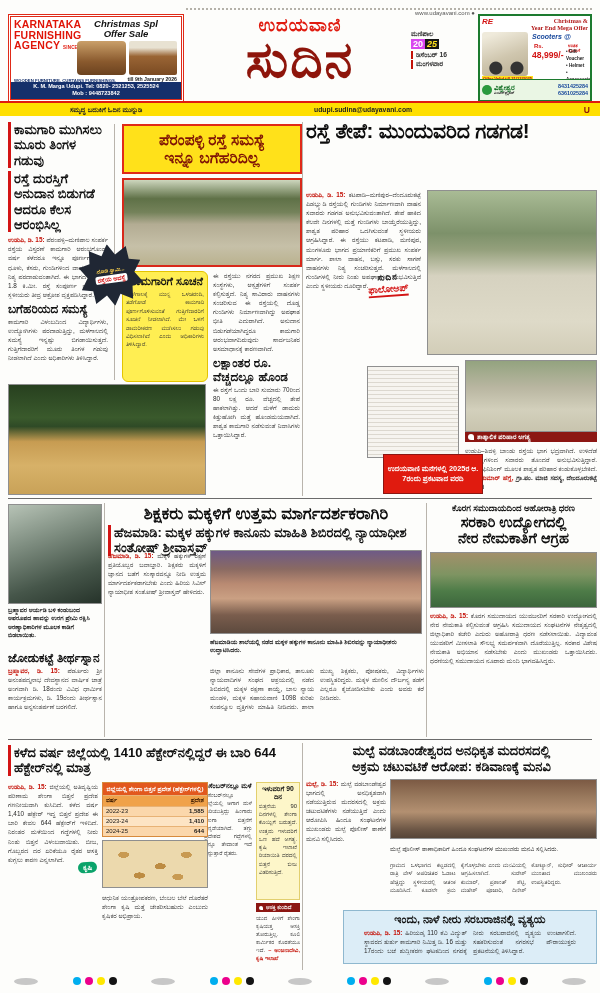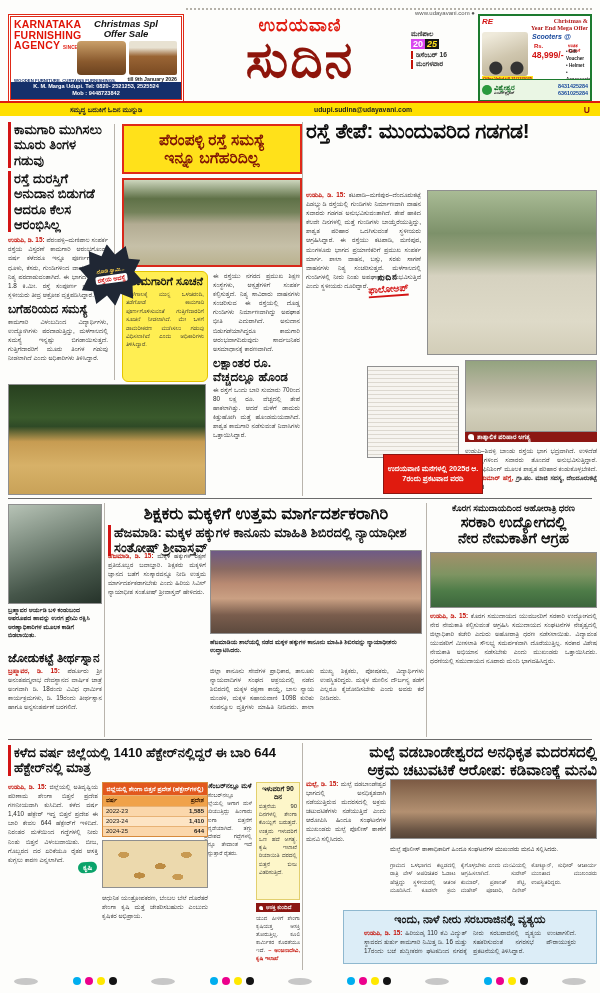--- a/index.html
+++ b/index.html
@@ -376,21 +376,21 @@
     </div>
     <div class="row">
       <span>2024-25</span>
       <span class="v">644</span>
     </div>
   </div>
   <div class="abs photo ph-peanut"></div>
   <div class="abs krishi">ಕೃಷಿ</div>
 
   <div class="abs" style="left:306px;top:743px;width:291px;height:227px;">
-    <div class="s3head" style="text-align:right;font-size:15px;line-height:1.2;">
+    <div class="s3head" style="text-align:center;font-size:13px;line-height:1.2;">
       <span>ಮಲ್ಪೆ ವಡಬಾಂಡೇಶ್ವರದ ಅನಧಿಕೃತ ಮದರಸದಲ್ಲಿ</span><br>
       <span>ಅಕ್ರಮ ಚಟುವಟಿಕೆ ಆರೋಪ: ಕಡಿವಾಣಕ್ಕೆ ಮನವಿ</span>
     </div>
     <div class="kn" style="position:absolute;left:0;top:36px;width:80px;height:191px;">
       <span class="dl">ಮಲ್ಪೆ, ಡಿ. 15:</span>
       <span>ಮಲ್ಪೆ ವಡಬಾಂಡೇಶ್ವರ ಭಾಗದಲ್ಲಿ ಅನಧಿಕೃತವಾಗಿ ನಡೆಯುತ್ತಿರುವ ಮದರಸದಲ್ಲಿ ಅಕ್ರಮ ಚಟುವಟಿಕೆಗಳು ನಡೆಯುತ್ತಿವೆ ಎಂದು ಆರೋಪಿಸಿ ಹಿಂದೂ ಸಂಘಟನೆಗಳ ಮುಖಂಡರು ಮಲ್ಪೆ ಪೊಲೀಸ್ ಠಾಣೆಗೆ ಮನವಿ ಸಲ್ಲಿಸಿದರು.</span>
     </div>
     <div class="abs cap" style="left:84px;top:102px;width:207px;height:14px;font-weight:normal;">ಮಲ್ಪೆ ಪೊಲೀಸ್ ಠಾಣಾಧಿಕಾರಿಗೆ ಹಿಂದೂ ಸಂಘಟನೆಗಳ ಮುಖಂಡರು ಮನವಿ ಸಲ್ಲಿಸಿದರು.</div>
     <div class="abs kn" style="left:84px;top:118px;width:207px;height:46px;column-count:3;column-gap:5px;font-size:5.9px;">ಗ್ರಾಮದ ಒಳಭಾಗದ ಕಟ್ಟಡದಲ್ಲಿ ರಾತ್ರಿ ವೇಳೆ ಅಪರಿಚಿತರ ಓಡಾಟ ಹೆಚ್ಚಿದ್ದು ಸ್ಥಳೀಯರಲ್ಲಿ ಆತಂಕ ಮೂಡಿಸಿದೆ. ಕೂಡಲೇ ಕ್ರಮ ಕೈಗೊಳ್ಳಬೇಕು ಎಂದು ಮನವಿಯಲ್ಲಿ ಆಗ್ರಹಿಸಲಾಗಿದೆ. ಸುರೇಶ್ ಕುಮಾರ್, ಪ್ರಶಾಂತ್ ಶೆಟ್ಟಿ, ಮಹೇಶ್ ಪೂಜಾರಿ, ದಿನೇಶ್ ಕೋಟ್ಯಾನ್, ಸುಧೀರ್ ಆಚಾರ್ಯ ಮುಂತಾದ ಮುಖಂಡರು ಉಪಸ್ಥಿತರಿದ್ದರು.</div>
   </div>

